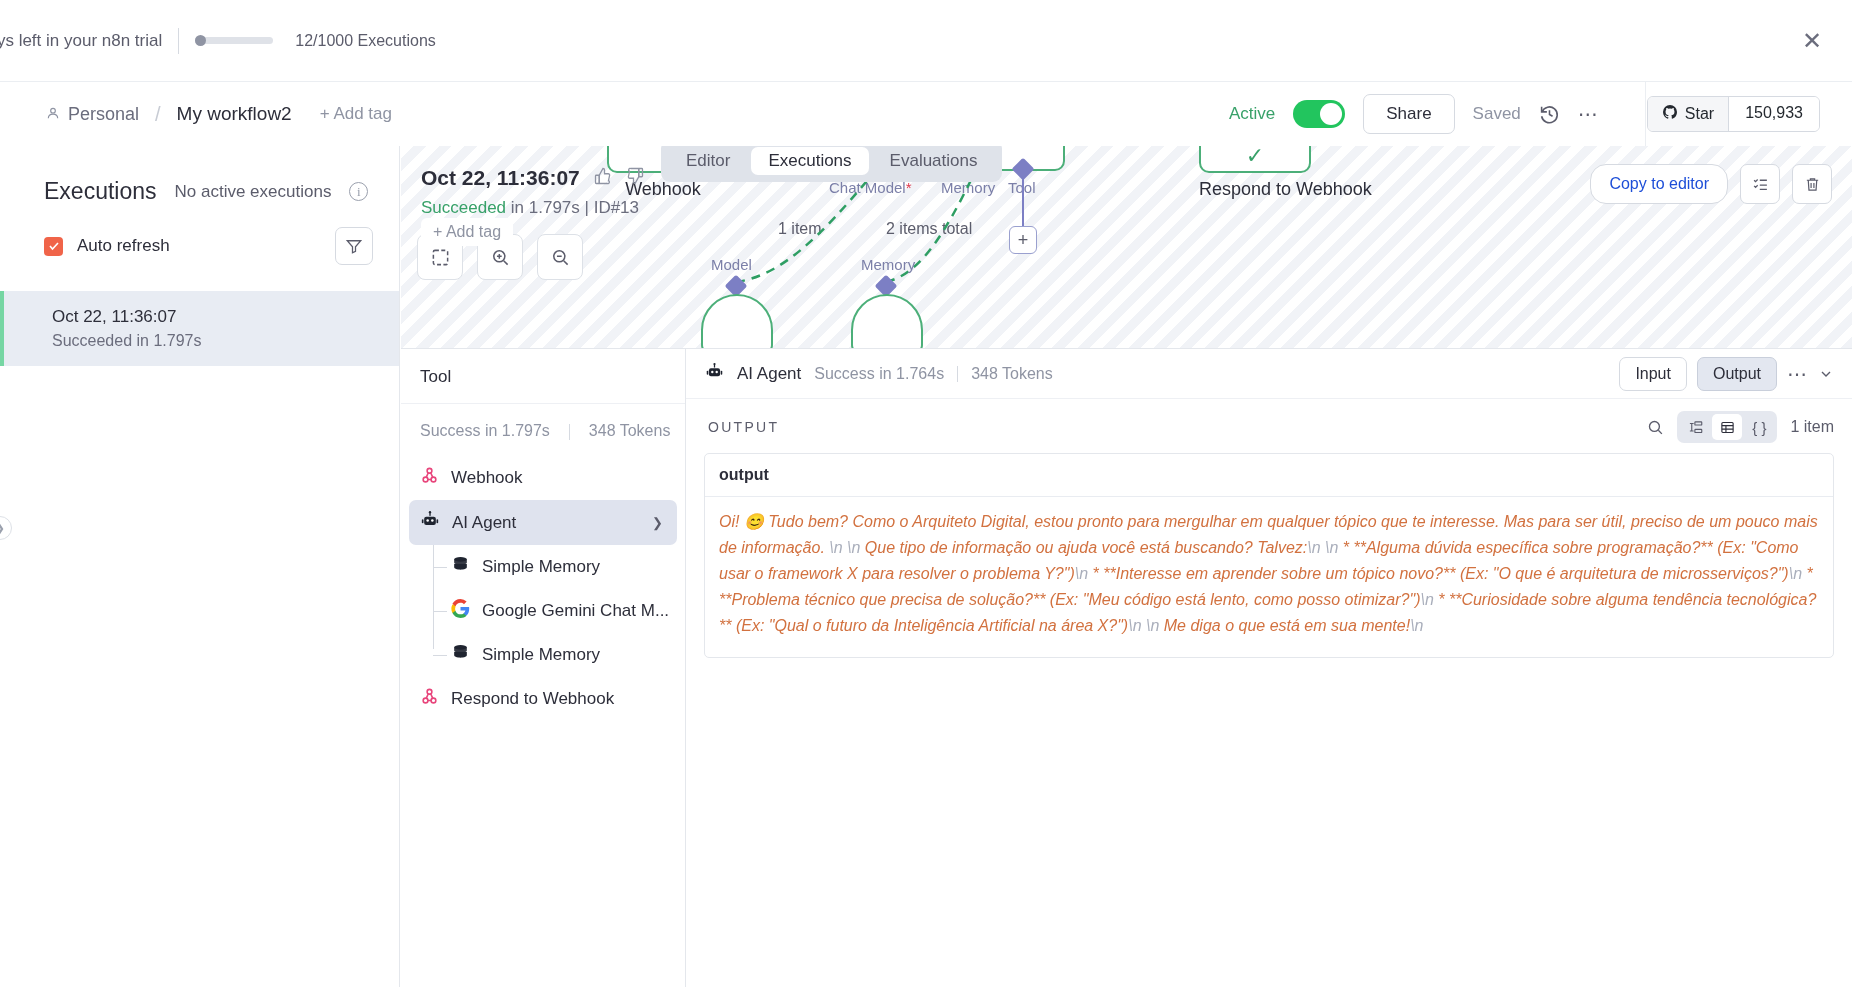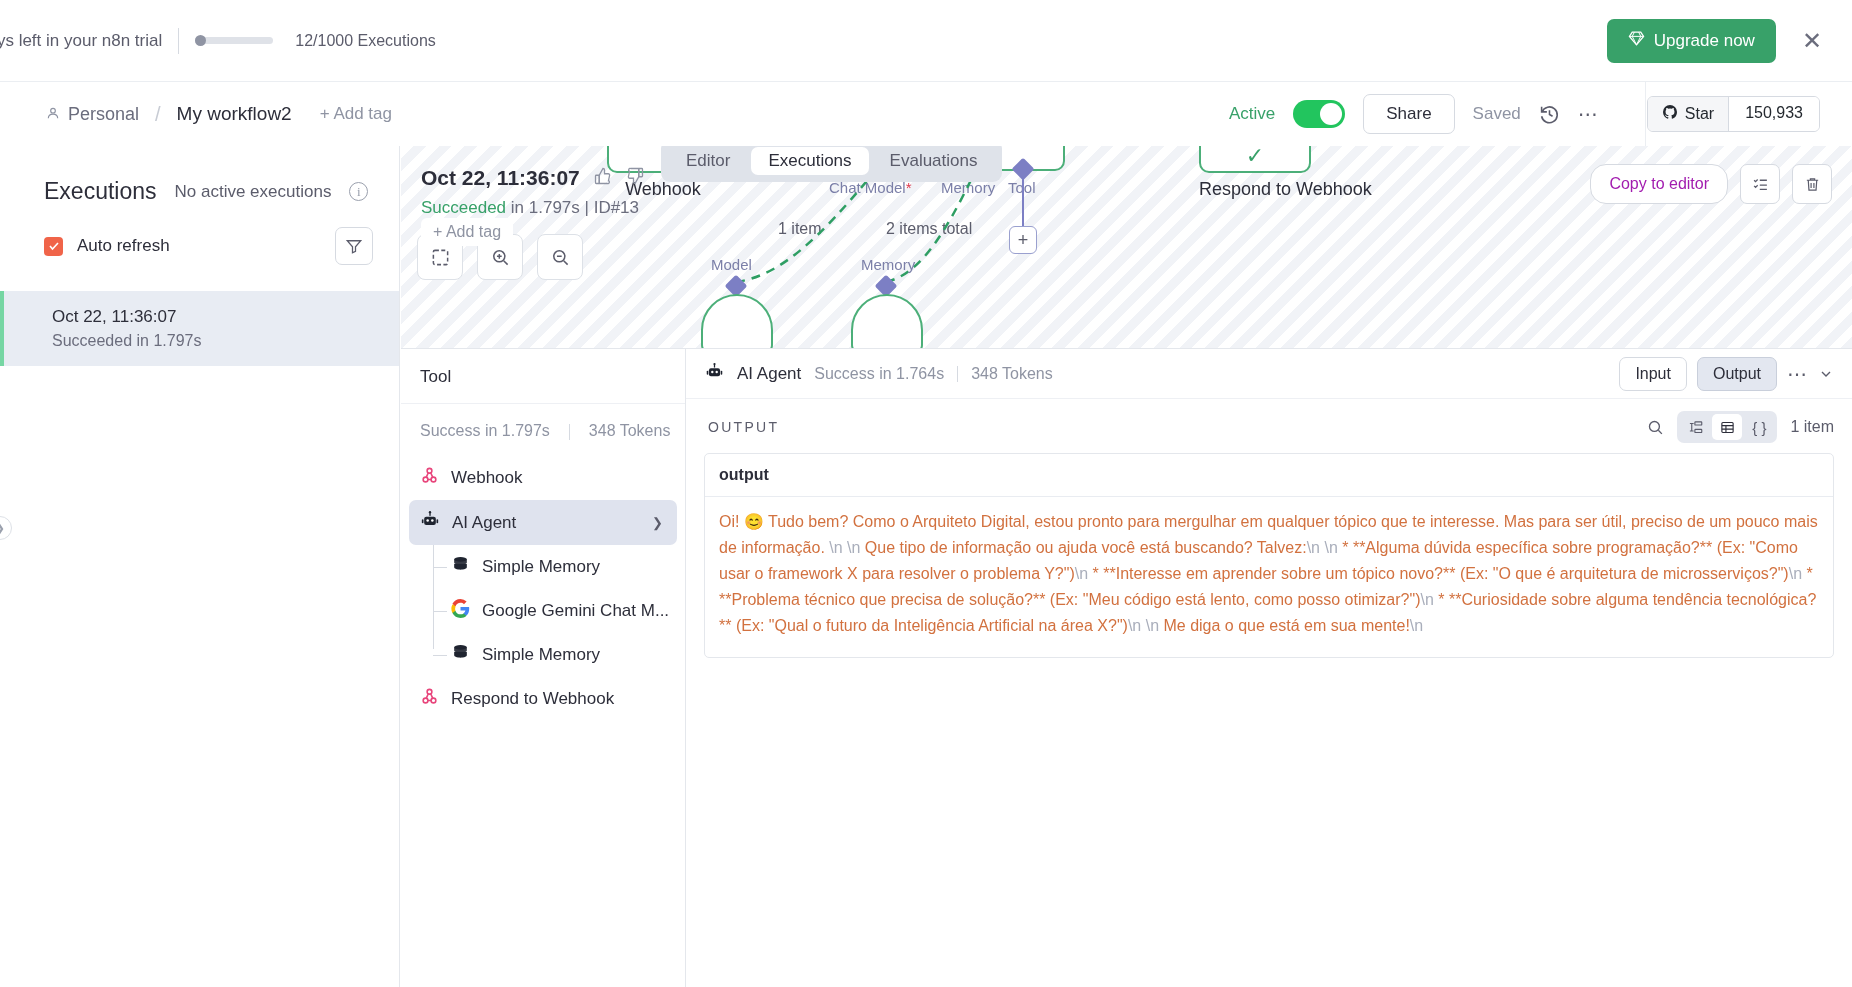--- a/index.html
+++ b/index.html
@@ -133,21 +133,21 @@
     background: #dfe3ea; border-radius: 9px; padding: 7px 8px; z-index: 6;
   }
   .tab { font-size: 17px; color: #5b5c6b; padding: 4px 17px; border-radius: 7px; cursor: pointer; }
   .tab.active { background: #fff; color: #2d2e3a; }
 
   .canvas-right-tools {
     position: absolute; right: 20px; top: 18px; display: flex; align-items: center; gap: 12px; z-index: 4;
   }
   .ct-btn {
     border: 1px solid #d6dae1; border-radius: 16px; background: #fff;
-    font-size: 16px; font-family: inherit; color: #a21caf; padding: 10px 18px; cursor: pointer;
+    font-size: 16px; font-family: inherit; color: #1d4ed8; padding: 10px 18px; cursor: pointer;
   }
   .ct-ico {
     width: 40px; height: 40px; border: 1px solid #d6dae1; border-radius: 7px; background: #fff;
     display: flex; align-items: center; justify-content: center; cursor: pointer; color: #5b5c6b;
   }
 
   .node { position: absolute; }
   .node-box {
     border: 2px solid #4caf79; border-radius: 10px; background: #fff;
     display: flex; align-items: flex-end; justify-content: center;
@@ -211,43 +211,34 @@
   .view-group { display: flex; align-items: center; gap: 2px; background: #e5e8ef; border-radius: 7px; padding: 3px; }
   .view-ico {
     width: 30px; height: 26px; border-radius: 5px; display: flex; align-items: center;
     justify-content: center; cursor: pointer; color: #5b5c6b; font-size: 15px;
   }
   .view-ico.on { background: #fff; }
   .item-n { font-size: 16px; color: #5b5c6b; }
 
   .table-card { margin: 0 18px; border: 1px solid #e4e7ec; border-radius: 5px; overflow: hidden; }
   .table-head { font-size: 16px; font-weight: bold; color: #2d2e3a; padding: 12px 14px; border-bottom: 1px solid #e9ecf1; }
-  .table-body { padding: 12px 14px 18px; font-size: 16px; line-height: 1.62; color: #d2713f; }
+  .table-body { padding: 12px 14px 18px; font-size: 16px; line-height: 1.62; color: #d2713f; font-style: italic; }
   .esc { color: #a9aebb; }
 </style>
 </head>
 <body>
 
 <div class="app">
 
   <div class="trial-bar">
     <div class="trial-text">days left in your n8n trial</div>
     <div class="trial-divider"></div>
     <div class="trial-progress"></div>
     <div class="trial-exec">12/1000 Executions</div>
     <div class="trial-right">
-      <button class="upgrade-btn">
-        <span>
-          <svg width="17" height="17" viewBox="0 0 24 24" fill="#fff">
-              <path d="M6 3h12l4 6-10 12L2 9z" fill="none" stroke="#fff" stroke-width="1.8"></path>
-              <path d="M2 9h20M9 3l-3 6 6 12 6-12-3-6" fill="none" stroke="#fff" stroke-width="1.4"></path>
-            </svg>
-        </span>
-        <span>Upgrade now</span>
-      </button>
       <div class="close-x">✕</div>
     </div>
   </div>
 
   <div class="wf-header">
     <div class="wf-left">
       <div class="crumb">
         <span>
           <svg width="14" height="14" viewBox="0 0 24 24" fill="none" stroke="#8f94a3" stroke-width="2">
               <circle cx="12" cy="8" r="4"></circle>

